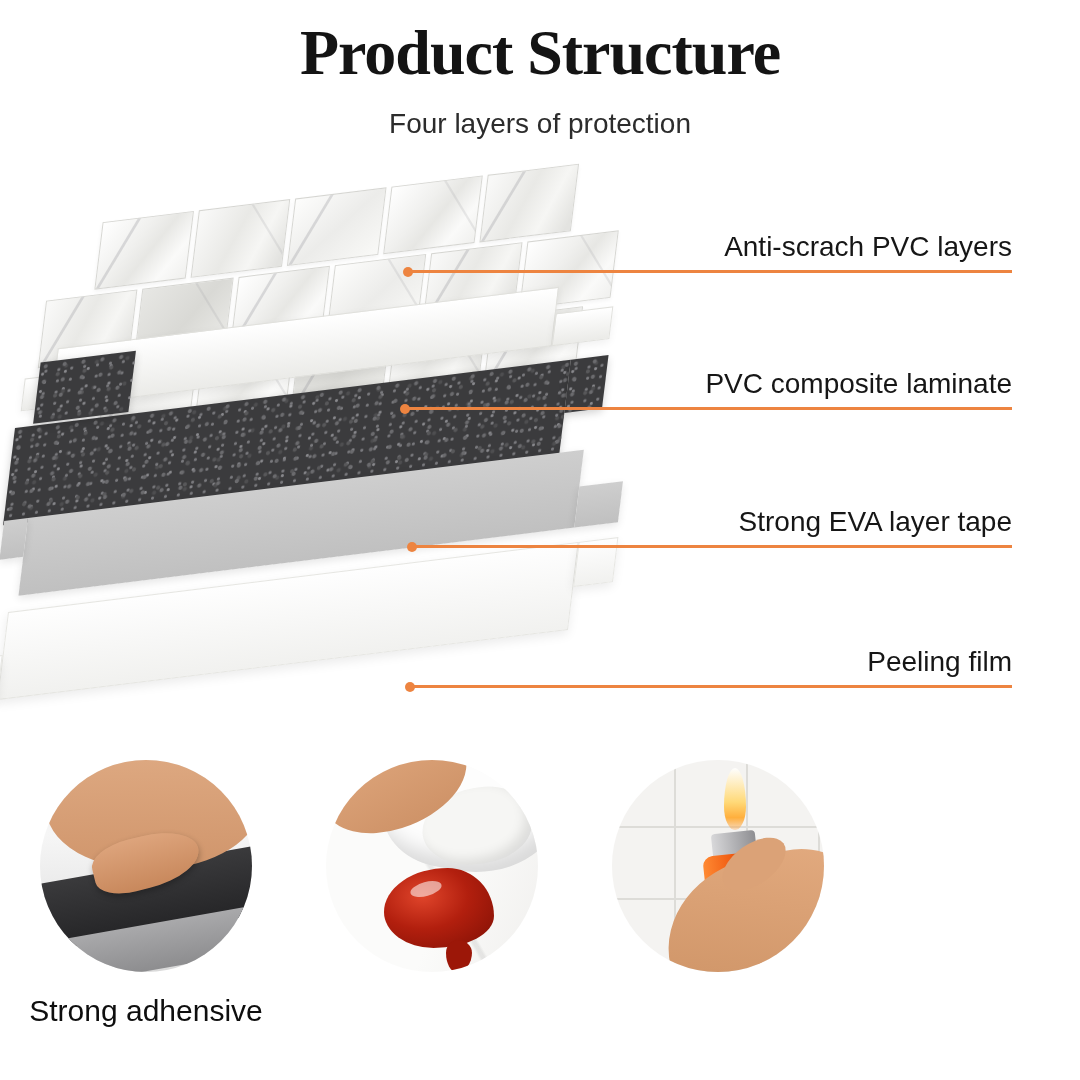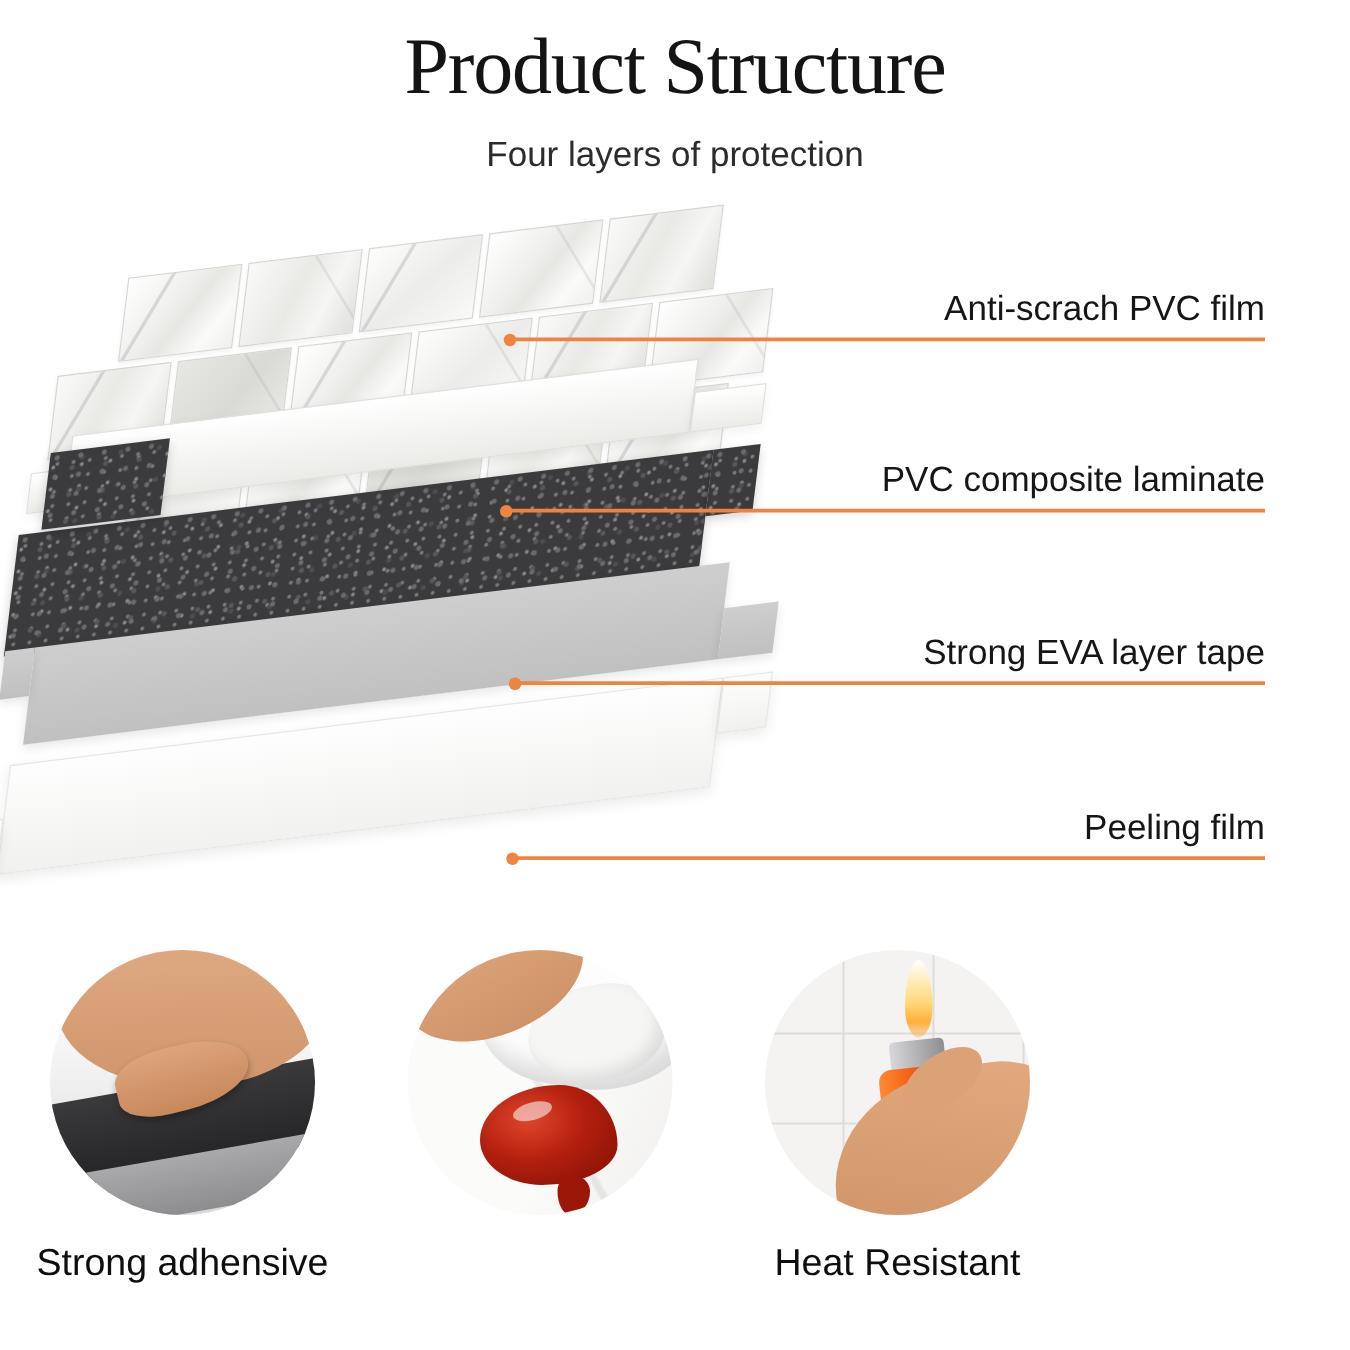--- a/index.html
+++ b/index.html
@@ -6,21 +6,21 @@
   * { margin:0; padding:0; }
   html,body { width:1080px; height:1080px; }
   body {
     position:relative; background:#ffffff; overflow:hidden;
     font-family:"Liberation Sans", sans-serif;
   }
 
   
   .title {
     position:absolute; top:16px; left:0; width:100%; text-align:center;
-    font-family:"Liberation Serif", serif; font-weight:400;
+    font-family:"Liberation Serif", serif; font-weight:700;
     font-size:64px; color:#141414; letter-spacing:-1px;
   }
   .subtitle {
     position:absolute; top:108px; left:0; width:100%; text-align:center;
     font-size:28px; color:#2c2c2c; font-weight:400;
   }
 
   
   .layer {
     position:absolute;
@@ -213,21 +213,21 @@
   <div class="sheet-part film-bg film-main"></div>
   <div class="sheet-part film-bg film-tab-r"></div>
   <div class="sheet-part film-bg film-tab-l"></div>
 </div>
 
 <div class="leader l1"></div>
 <div class="leader l2"></div>
 <div class="leader l3"></div>
 <div class="leader l4"></div>
 
-<div class="llabel t1">Anti-scrach PVC film</div>
+<div class="llabel t1">Anti-scrach PVC layers</div>
 <div class="llabel t2">PVC composite laminate</div>
 <div class="llabel t3">Strong EVA layer tape</div>
 <div class="llabel t4">Peeling film</div>
 
 <div class="features">
 
   <div class="feature">
     <div class="photo c1">
       <div class="panel-dark"></div>
       <div class="panel-light"></div>
@@ -251,16 +251,15 @@
   </div>
 
   <div class="feature">
     <div class="photo c4">
       <div class="flame"></div>
       <div class="lighter-cap"></div>
       <div class="lighter-body"></div>
       <div class="hand"></div>
       <div class="thumb"></div>
     </div>
-    <div class="caption">Heat Resistant</div>
   </div>
 
 </div>
 
 </body></html>

